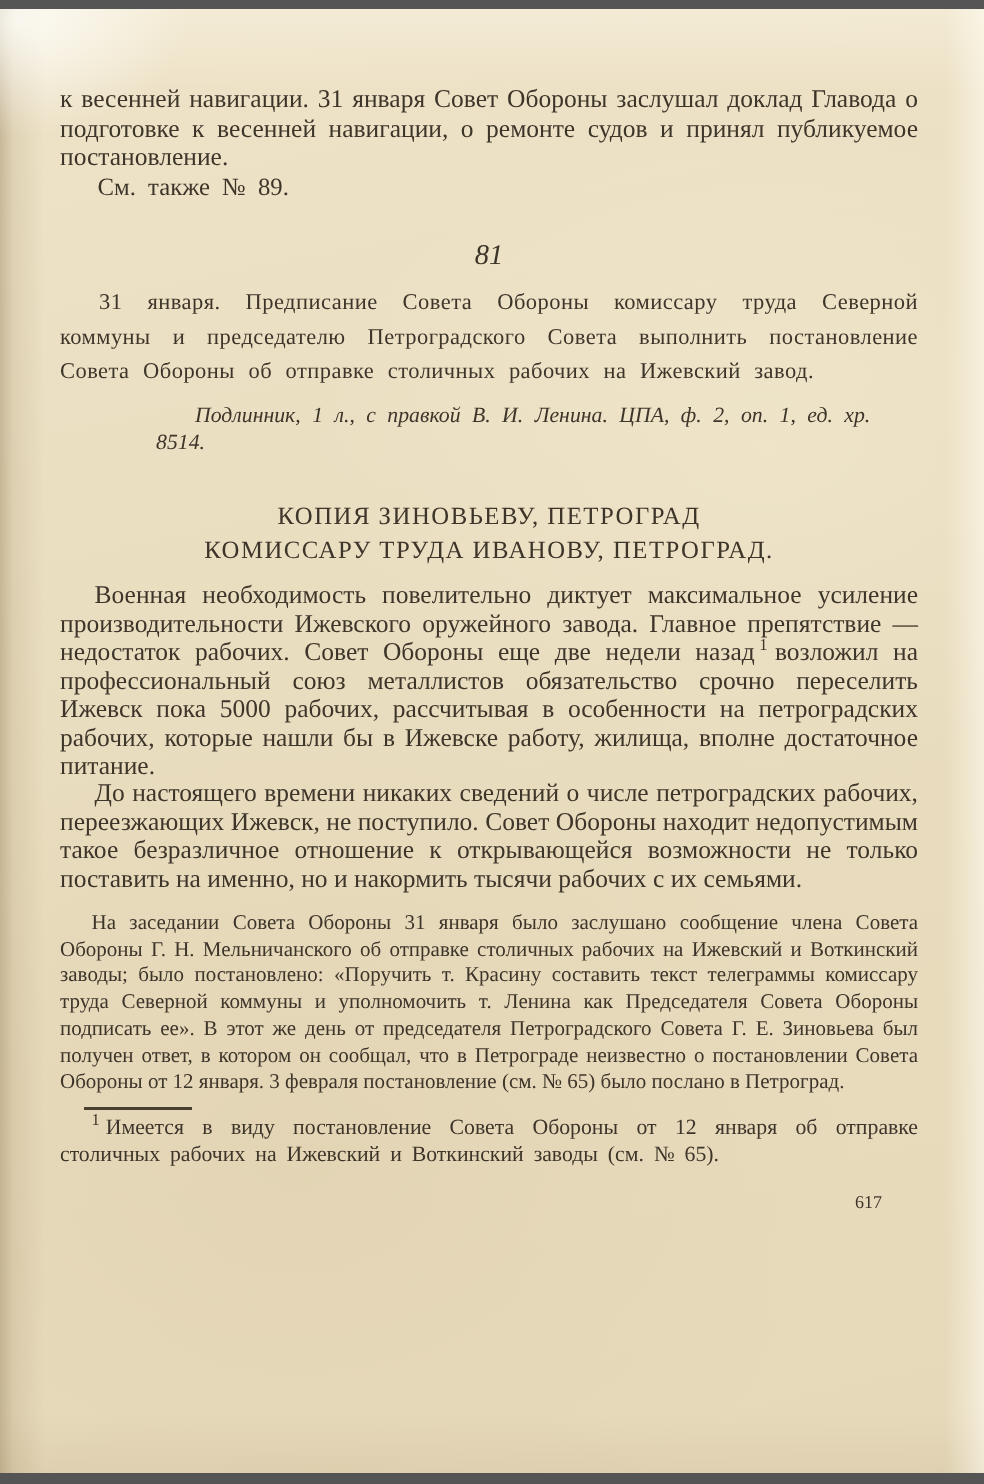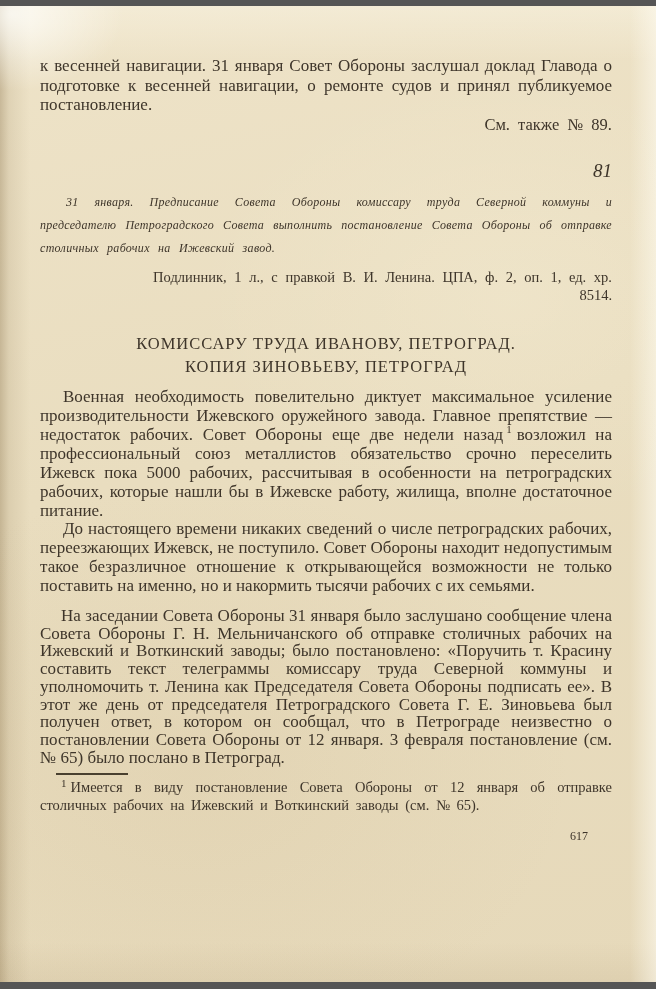--- a/index.html
+++ b/index.html
@@ -25,60 +25,60 @@
       linear-gradient(to bottom, rgba(255,252,240,0.35) 0px, rgba(255,252,240,0.0) 55px),
       linear-gradient(to top, rgba(150,125,85,0.10) 0px, rgba(150,125,85,0.0) 40px),
       linear-gradient(168deg, #eee3c8 0%, #e9ddbf 45%, #e6d9ba 100%);
   }
   .content {
     position: absolute;
     top: 0; left: 0; right: 0;
     box-sizing: border-box;
     padding: 50px 44px 0 40px;
   }
-  p { margin: 0; text-align: right; }
+  p { margin: 0; }
 
   
   .note-text {
     font-size: 17px;
     line-height: 19.5px;
     text-align: justify;
   }
   .see-also {
     font-size: 16.5px;
     line-height: 20px;
     text-indent: 25px;
     word-spacing: 4px;
   }
 
   
   .doc-number {
     margin-top: 25px;
-    text-align: right;
+    text-align: center;
     font-style: italic;
     font-size: 19px;
     line-height: 22px;
   }
 
   
   .doc-heading {
     margin-top: 9px;
-    font-style: italic;
-    font-size: 12px;
+    font-size: 15px;
     line-height: 23.2px;
     text-align: justify;
     text-indent: 26px;
     word-spacing: 5px;
     letter-spacing: 0.3px;
   }
 
   
   .doc-source {
     margin-top: 9px;
     padding-left: 64px;
+    font-style: italic;
     font-size: 14.5px;
     line-height: 17.5px;
     text-indent: 26px;
     word-spacing: 4px;
   }
 
   
   .addressee {
     margin-top: 29px;
     text-align: center;
@@ -106,21 +106,21 @@
     padding-right: 48px;
     text-align: right;
     font-weight: 700;
     font-size: 17px;
     line-height: 20px;
   }
 
   
   .commentary {
     margin-top: 11px;
-    font-size: 17px;
+    font-size: 14px;
     line-height: 17.7px;
     text-align: justify;
     text-indent: 21px;
   }
 
   
   .footnote-rule {
     margin: 7px 0 4px 16px;
     width: 72px;
     height: 0;
@@ -154,22 +154,22 @@
 
     <p class="see-also">См. также № 89.</p>
 
     <p class="doc-number">81</p>
 
     <p class="doc-heading">31 января. Предписание Совета Обороны комиссару труда Северной коммуны и председателю Петроградского Совета выполнить постановление Совета Обороны об отправке столичных рабочих на Ижевский завод.</p>
 
     <p class="doc-source">Подлинник, 1 л., с правкой В. И. Ленина. ЦПА, ф. 2, оп. 1, ед. хр. 8514.</p>
 
     <div class="addressee">
+      <div>КОПИЯ ЗИНОВЬЕВУ, ПЕТРОГРАД</div>
       <div>КОМИССАРУ ТРУДА ИВАНОВУ, ПЕТРОГРАД.</div>
-      <div>КОПИЯ ЗИНОВЬЕВУ, ПЕТРОГРАД</div>
     </div>
 
     <div class="doc-body">
       <p class="body-par"><span>Военная необходимость повелительно диктует максимальное усиление производительности Ижевского оружейного завода. Главное препятствие — недостаток рабочих. Совет Обороны еще две недели назад</span><sup class="note-ref">1</sup><span>возложил на профессиональный союз металлистов обязательство срочно переселить Ижевск пока 5000 рабочих, рассчитывая в особенности на петроградских рабочих, которые нашли бы в Ижевске работу, жилища, вполне достаточное питание.</span></p>
 
       <p class="body-par">До настоящего времени никаких сведений о числе петроградских рабочих, переезжающих Ижевск, не поступило. Совет Обороны находит недопустимым такое безразличное отношение к открывающейся возможности не только поставить на именно, но и накормить тысячи рабочих с их семьями.</p>
 
 
 
     </div>

